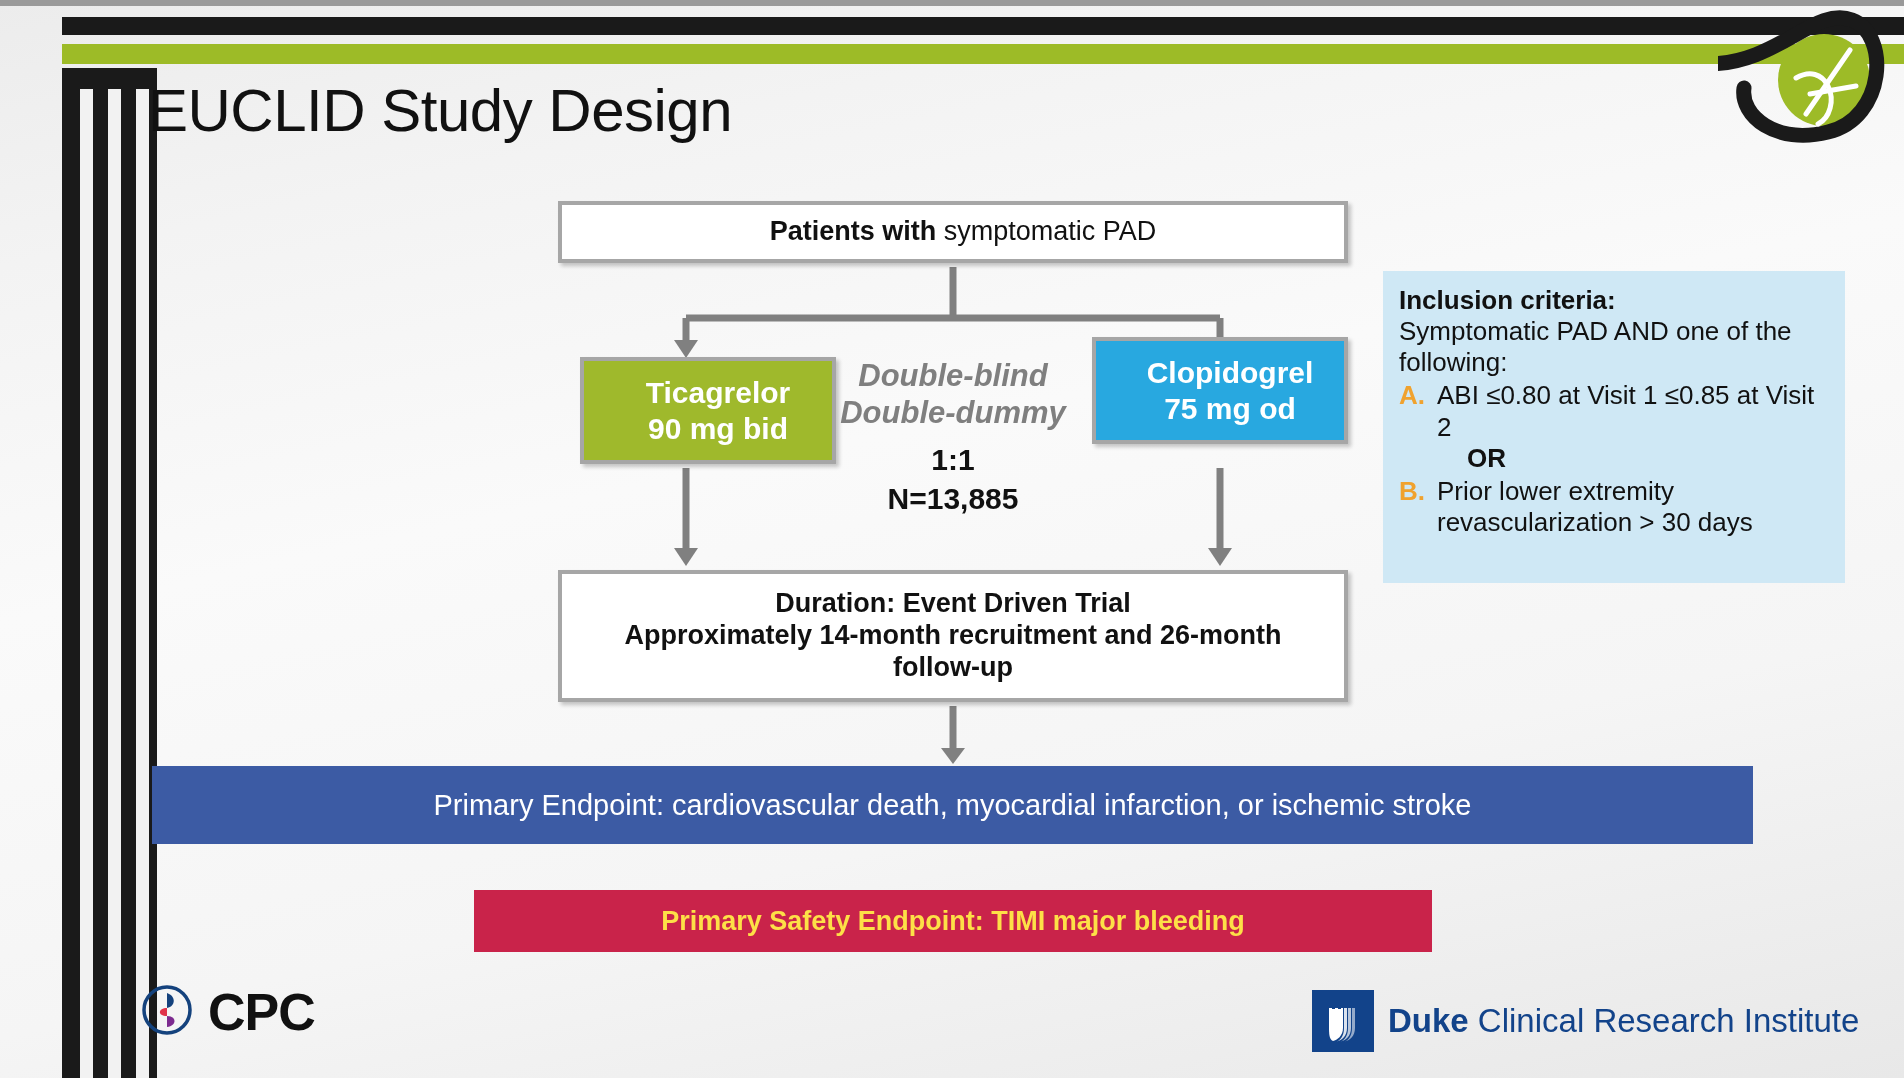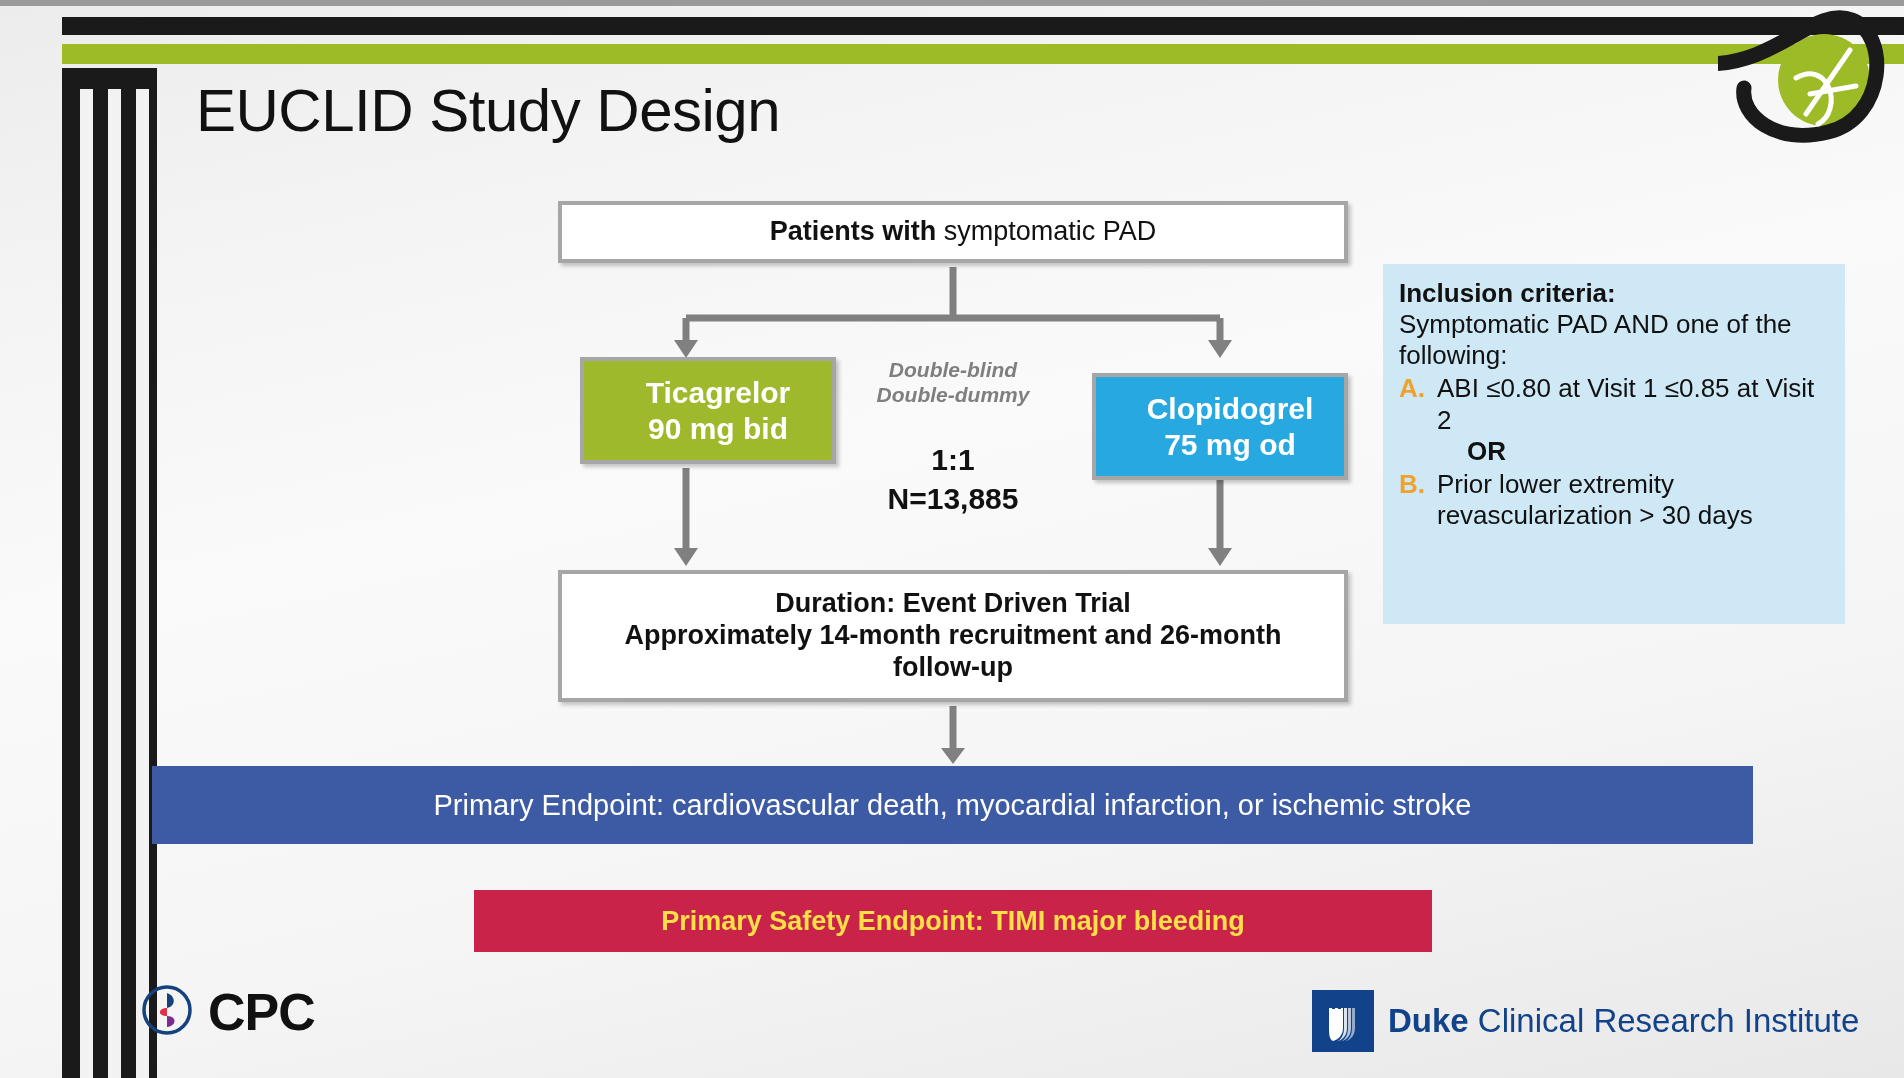--- a/index.html
+++ b/index.html
@@ -67,21 +67,20 @@
 
   
   .slide-title {
     position: absolute;
     left: 148px; top: 76px;
     font-size: 60px;
     font-weight: 400;
     color: #111;
     letter-spacing: -0.5px;
     white-space: nowrap;
-    margin-left: 48px;
   }
 
   
   .flowbox {
     position: absolute;
     border: 4px solid #a6a6a6;
     box-shadow: 3px 3px 4px rgba(0,0,0,0.22);
     display: flex;
     align-items: center;
     justify-content: center;
@@ -104,21 +103,21 @@
     width: 256px; height: 107px;
     background: #9fb92c;
     border-color: #a6a6a6;
     color: #ffffff;
     font-size: 30px;
     font-weight: bold;
     flex-direction: column;
   }
 
   .box-clopidogrel {
-    left: 1092px; top: 373px;
+    left: 1092px; top: 337px;
     width: 256px; height: 107px;
     background: #28a8e0;
     border-color: #a6a6a6;
     color: #ffffff;
     font-size: 30px;
     font-weight: bold;
     flex-direction: column;
   }
 
   .box-duration {
@@ -130,21 +129,21 @@
     color: #111;
     padding: 16px 18px;
   }
 
   
   .rand-blind {
     position: absolute;
     left: 838px; top: 357px;
     width: 230px;
     text-align: center;
-    font-size: 21px;
+    font-size: 31px;
     font-style: italic;
     font-weight: bold;
     color: #7f7f7f;
     line-height: 1.2;
   }
   .rand-ratio {
     position: absolute;
     left: 838px; top: 440px;
     width: 230px;
     text-align: center;
@@ -186,22 +185,22 @@
   }
   .bullet-sq {
     width: 12px; height: 12px;
     background: #9fb92c;
     margin: 11px 12px 0 4px;
     flex: 0 0 auto;
   }
 
   .panel-inclusion {
     position: absolute;
-    left: 1383px; top: 264px;
-    width: 462px; height: 360px;
+    left: 1383px; top: 271px;
+    width: 462px; height: 312px;
     background: #cfe8f5;
     padding: 14px 12px 17px 16px;
   }
   .panel-inclusion .panel-head {
     font-size: 26px;
     font-weight: bold;
     color: #111;
   }
   .panel-inclusion .panel-sub {
     font-size: 26px;

